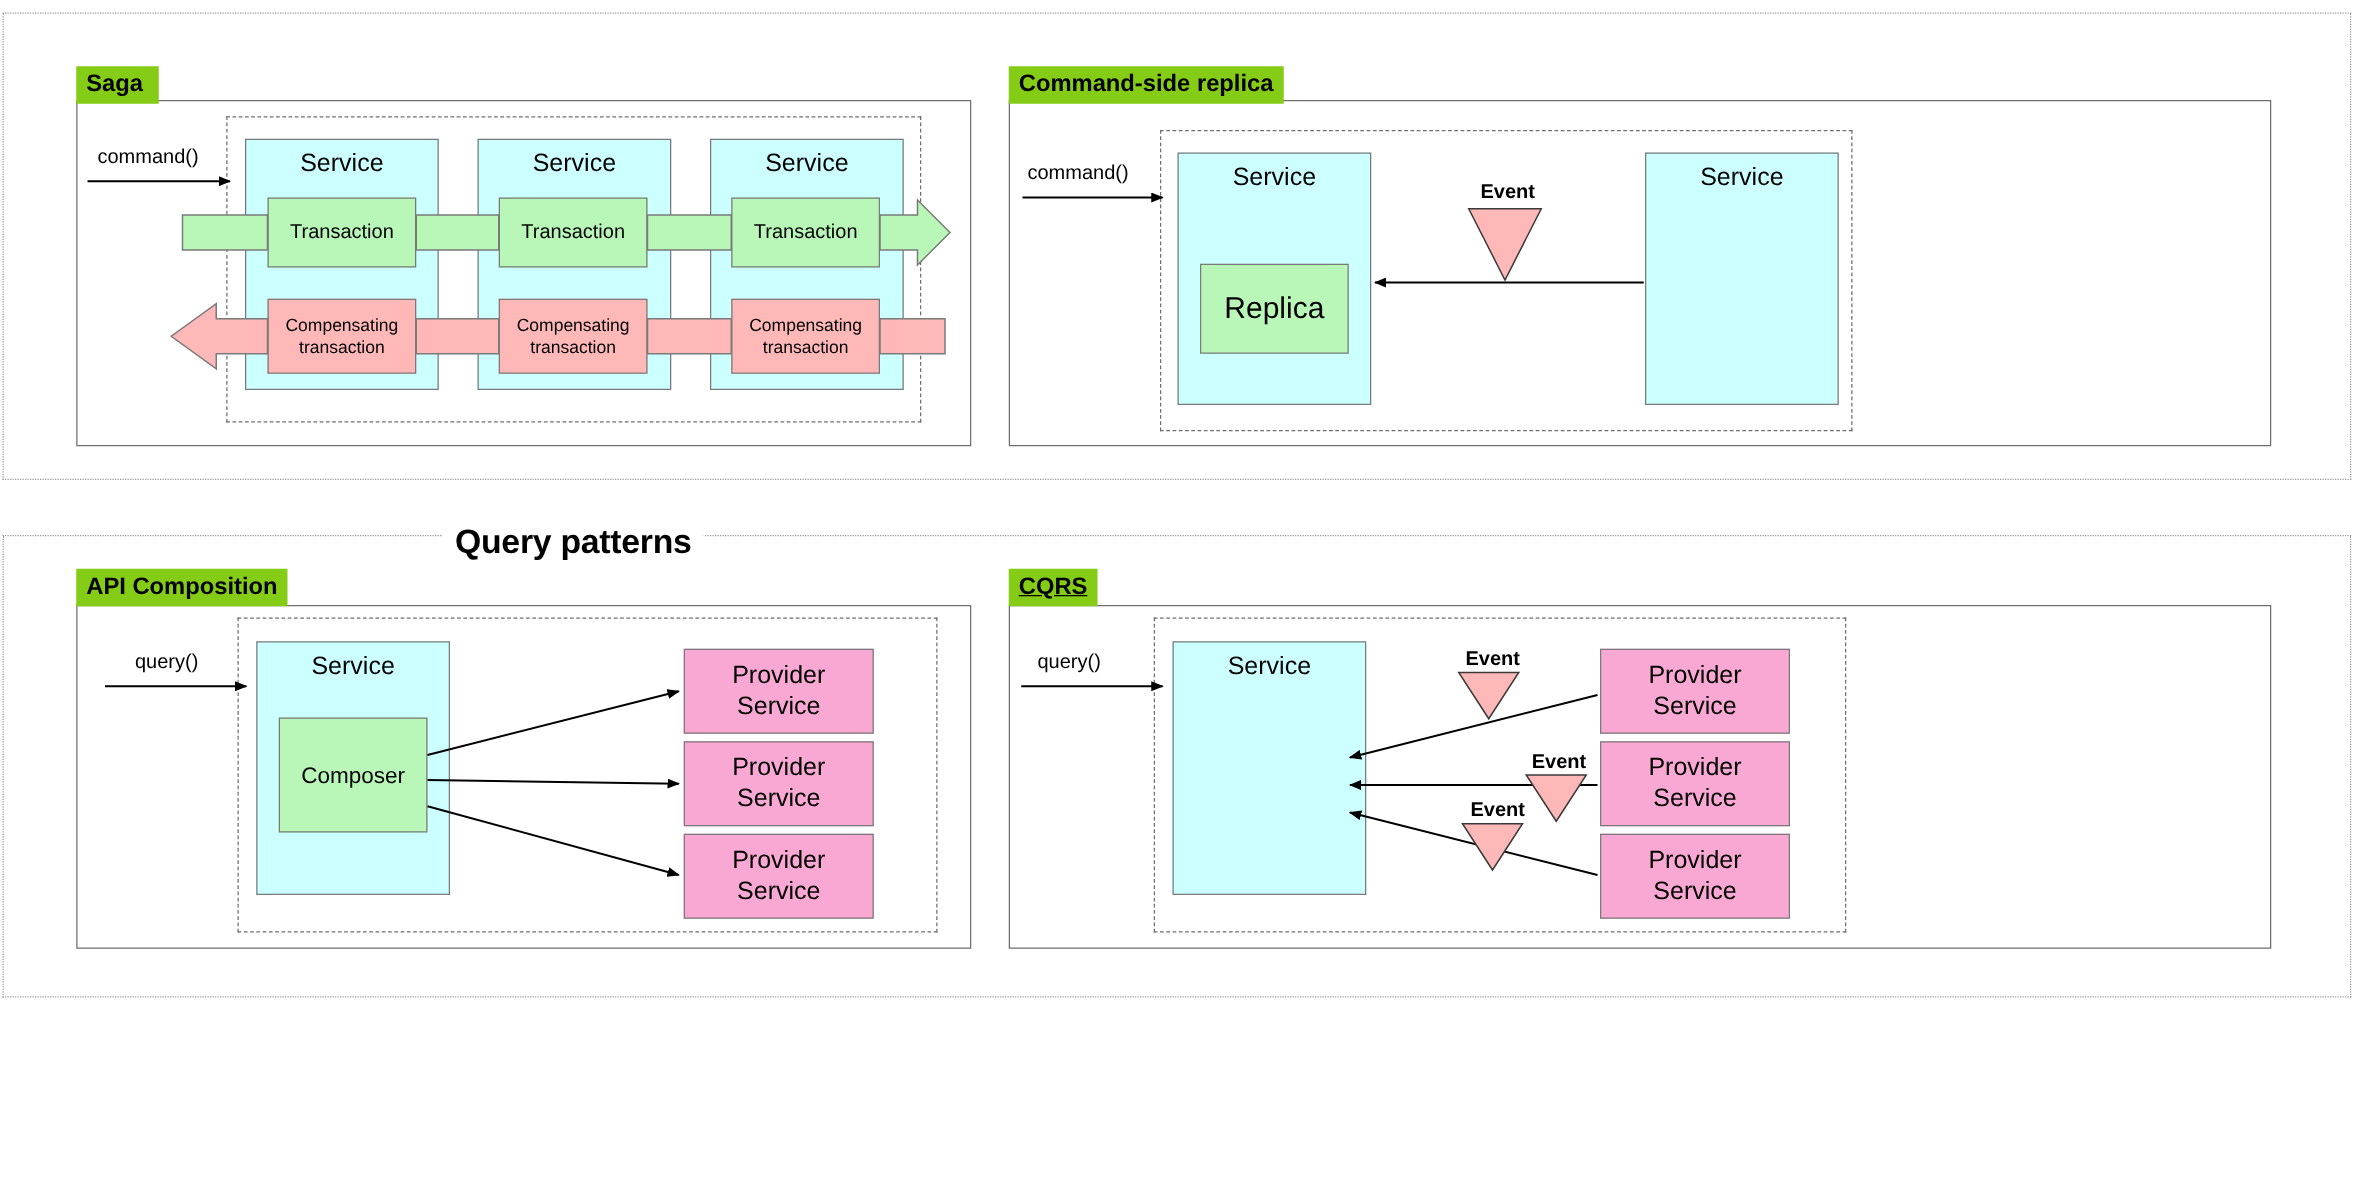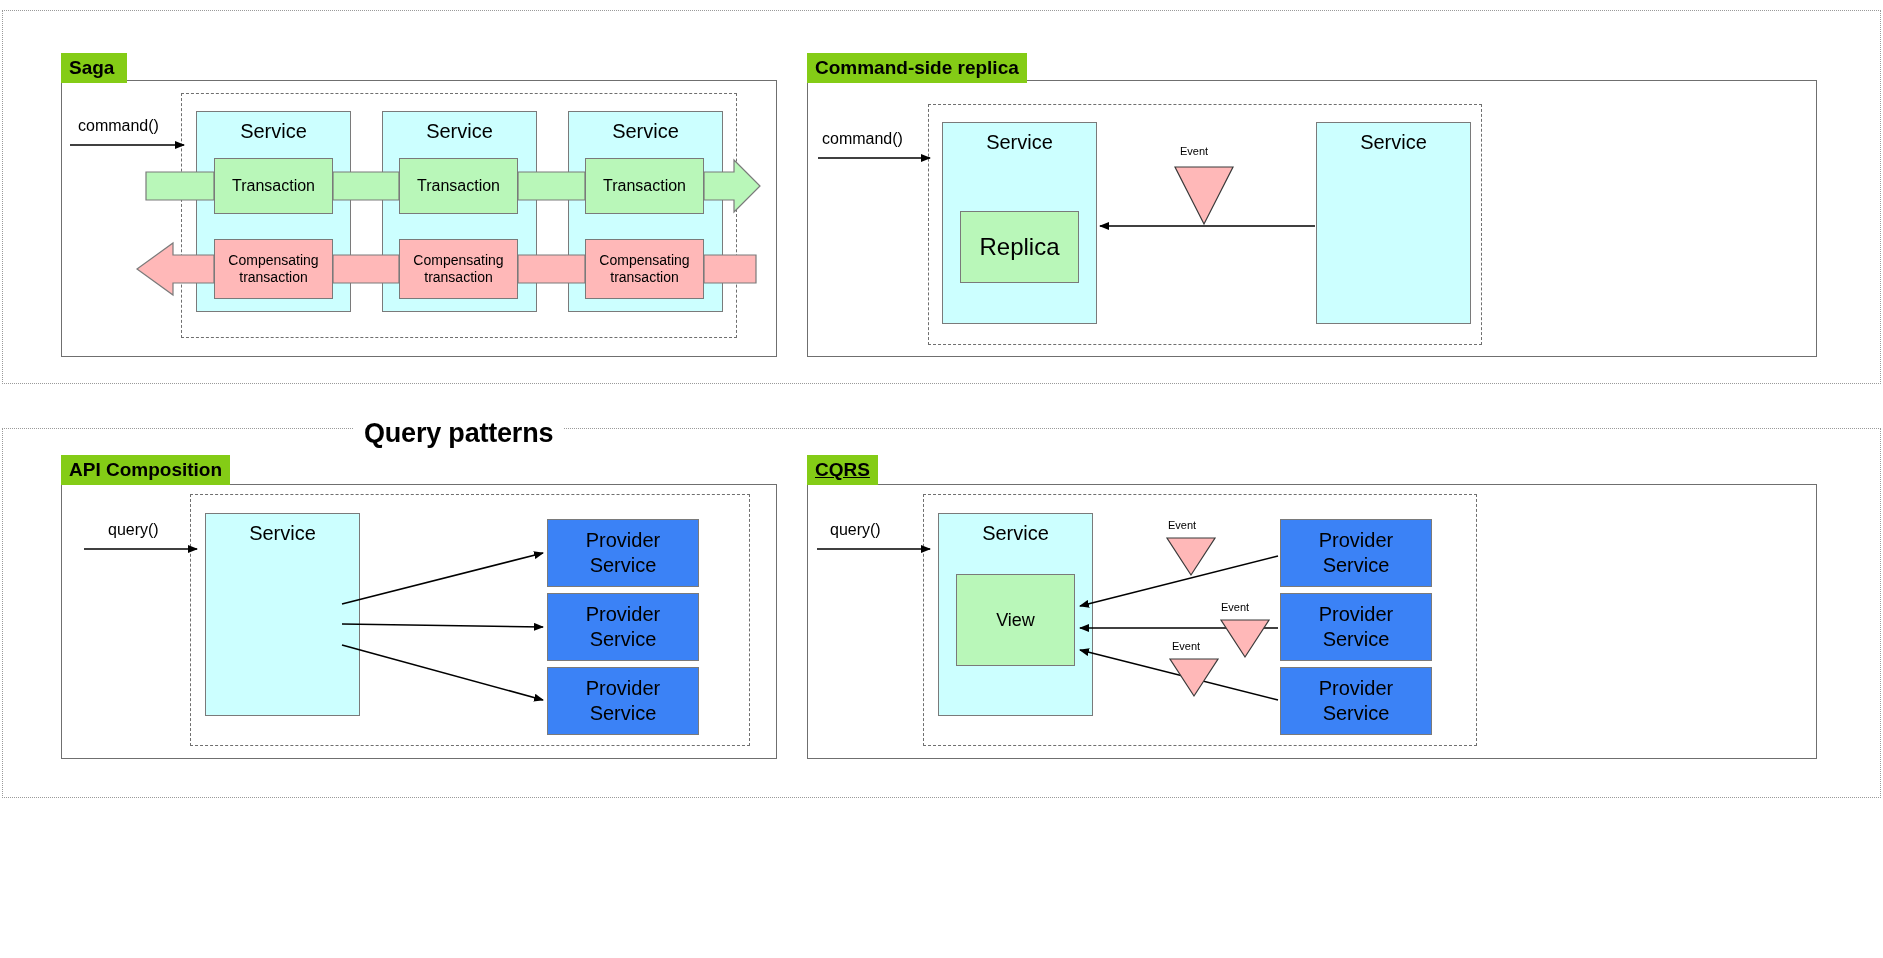--- a/index.html
+++ b/index.html
@@ -67,21 +67,21 @@
   }
   .svc-title{
     position:absolute;
     left:0;right:0;
     text-align:center;
     font-size:20px;
     color:#000;
   }
   .provider{
     position:absolute;
-    background:#3b82f6;
+    background:#f9a8d4;
     border:1px solid #7a7a7a;
     box-sizing:border-box;
     display:flex;
     align-items:center;
     justify-content:center;
     text-align:center;
     font-size:20px;
     line-height:25px;
     color:#000;
   }
@@ -114,24 +114,25 @@
 
   
   .call-label{
     position:absolute;
     font-size:16px;
     color:#000;
     white-space:nowrap;
   }
   .event-label{
     position:absolute;
-    font-size:11px;
+    font-size:16px;
     color:#000;
     white-space:nowrap;
-    text-align:left;
+    text-align:right;
+    font-weight:bold;
   }
 
   svg.overlay{
     position:absolute;
     left:0;top:0;
     width:1883px;
     height:958px;
     pointer-events:none;
   }
 </style>
@@ -200,20 +201,21 @@
   <div class="panel" style="left:61px; top:484px; width:714px; height:273px;"></div>
   <div class="panel-label" style="left:61px; top:455px;">API Composition</div>
 
   <div class="dashed-box" style="left:190px; top:494px; width:558px; height:250px;"></div>
 
   <div class="call-label" style="left:108px; top:521px;">query()</div>
 
   <div class="svc" style="left:205px; top:513px; width:155px; height:203px;">
     <div class="svc-title" style="top:8px;">Service</div>
   </div>
+  <div class="inner-green" style="left:223px; top:574px; width:119px; height:92px; font-size:18px;">Composer</div>
 
   <div class="provider" style="left:547px; top:519px; width:152px; height:68px; flex-direction:column;">
     <span>Provider</span>
     <span>Service</span>
   </div>
   <div class="provider" style="left:547px; top:593px; width:152px; height:68px; flex-direction:column;">
     <span>Provider</span>
     <span>Service</span>
   </div>
   <div class="provider" style="left:547px; top:667px; width:152px; height:68px; flex-direction:column;">
@@ -224,21 +226,20 @@
   <div class="panel" style="left:807px; top:484px; width:1008px; height:273px;"></div>
   <div class="panel-label" style="left:807px; top:455px;text-decoration:underline;">CQRS</div>
 
   <div class="dashed-box" style="left:923px; top:494px; width:552px; height:250px;"></div>
 
   <div class="call-label" style="left:830px; top:521px;">query()</div>
 
   <div class="svc" style="left:938px; top:513px; width:155px; height:203px;">
     <div class="svc-title" style="top:8px;">Service</div>
   </div>
-  <div class="inner-green" style="left:956px; top:574px; width:119px; height:92px; font-size:18px;">View</div>
 
   <div class="provider" style="left:1280px; top:519px; width:152px; height:68px; flex-direction:column;">
     <span>Provider</span>
     <span>Service</span>
   </div>
   <div class="provider" style="left:1280px; top:593px; width:152px; height:68px; flex-direction:column;">
     <span>Provider</span>
     <span>Service</span>
   </div>
   <div class="provider" style="left:1280px; top:667px; width:152px; height:68px; flex-direction:column;">

